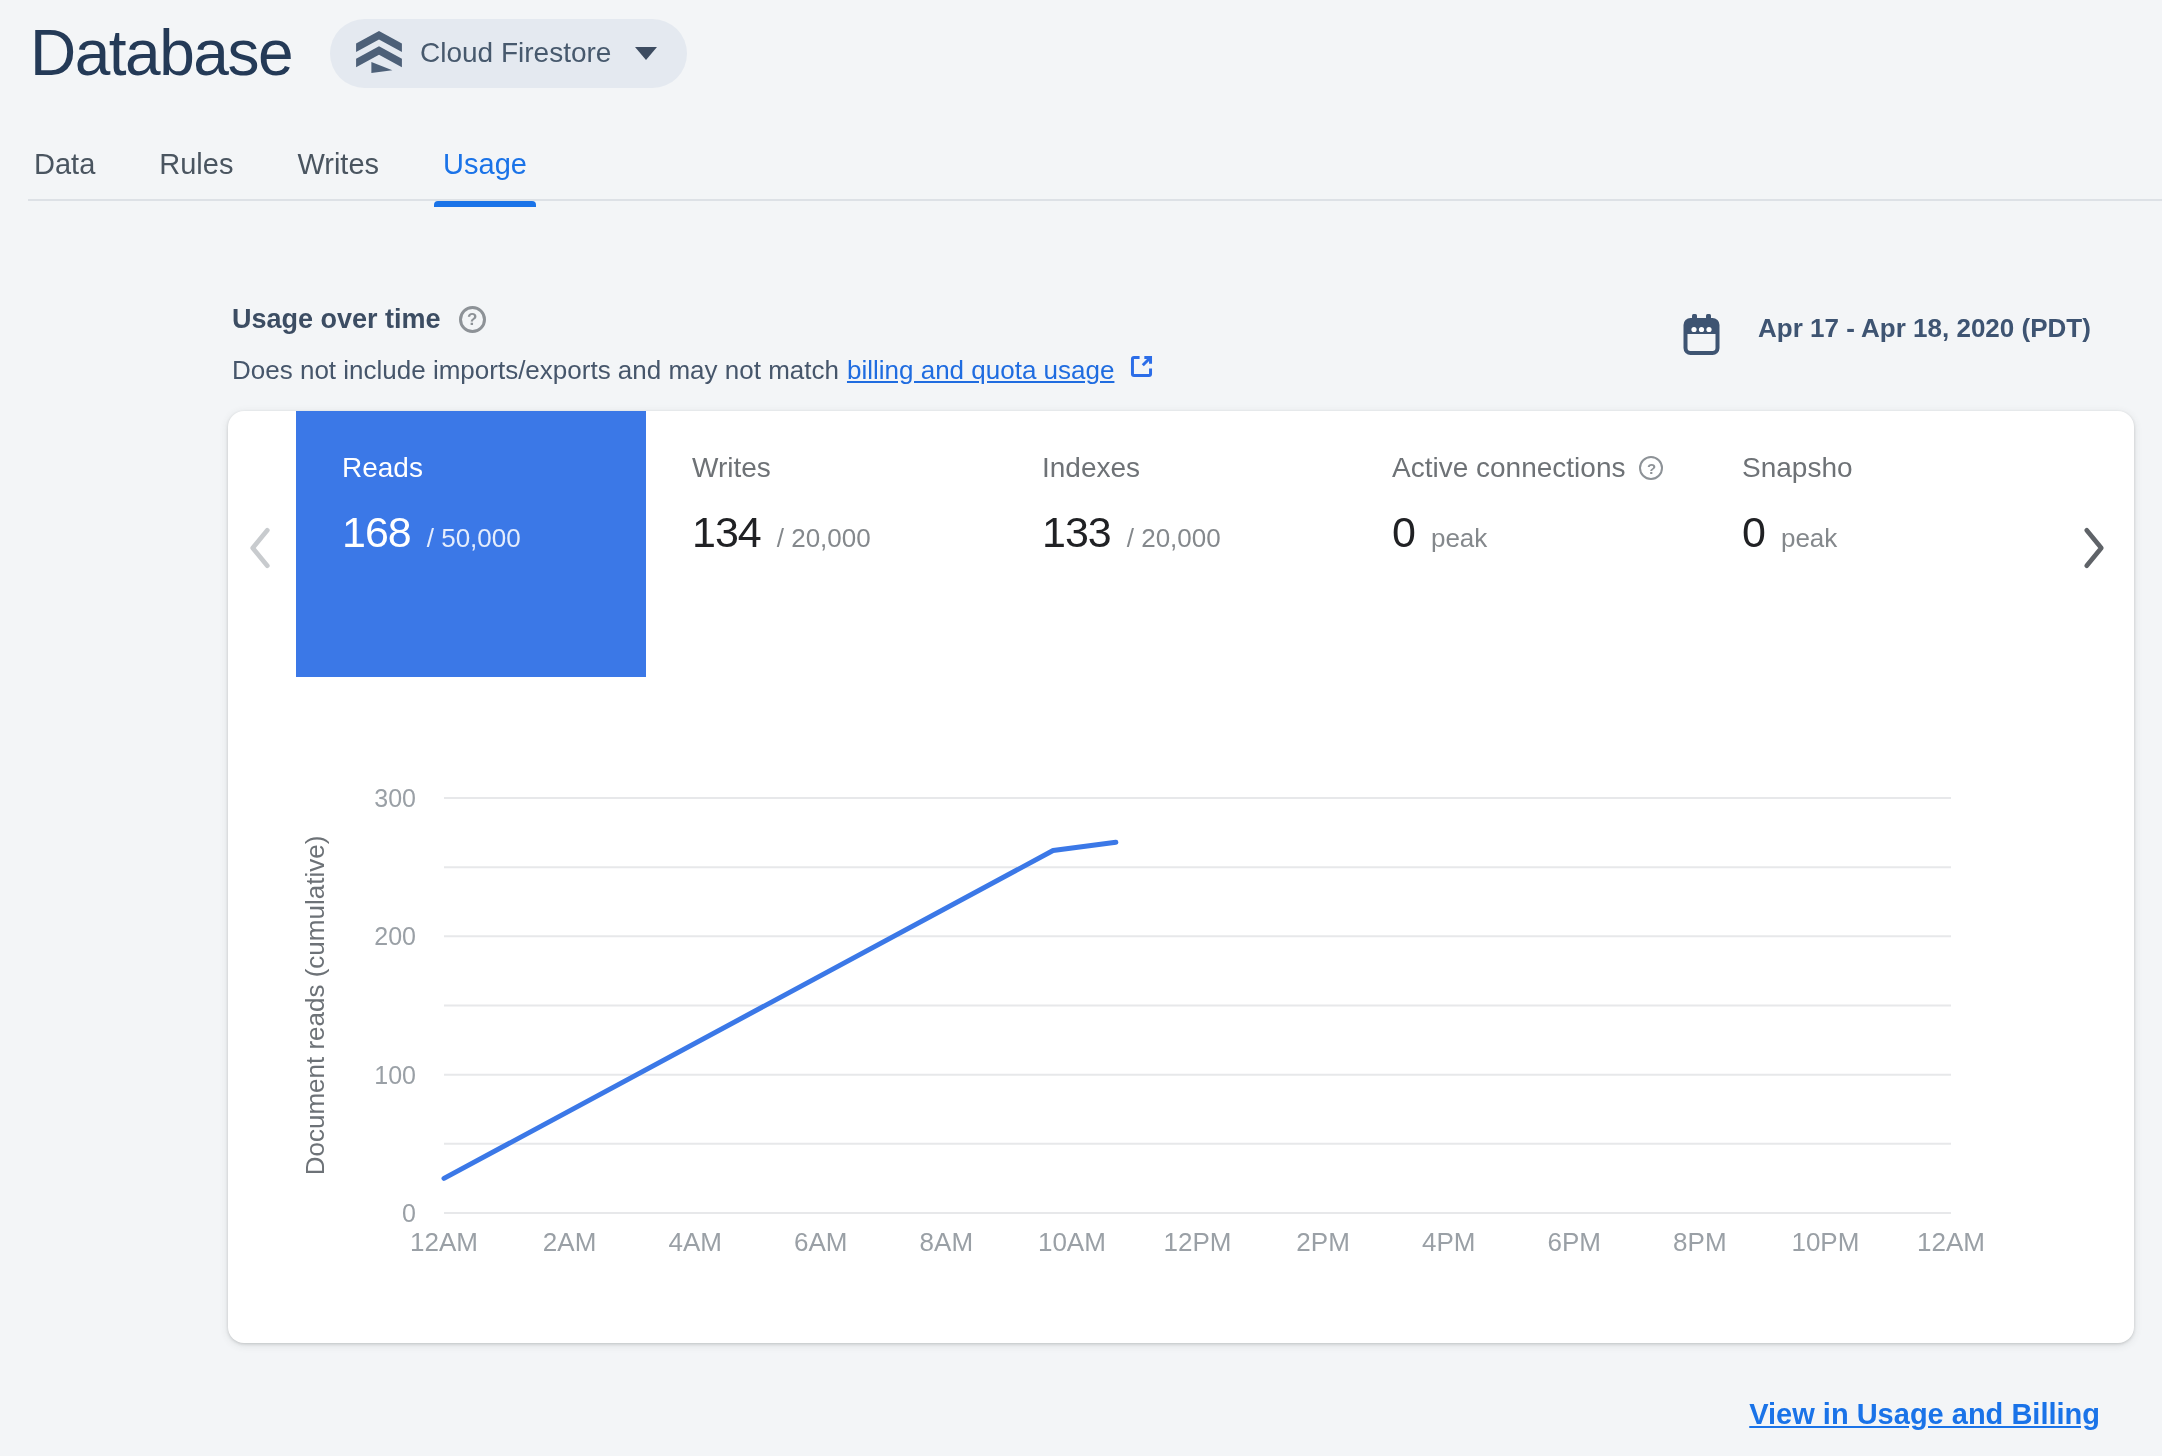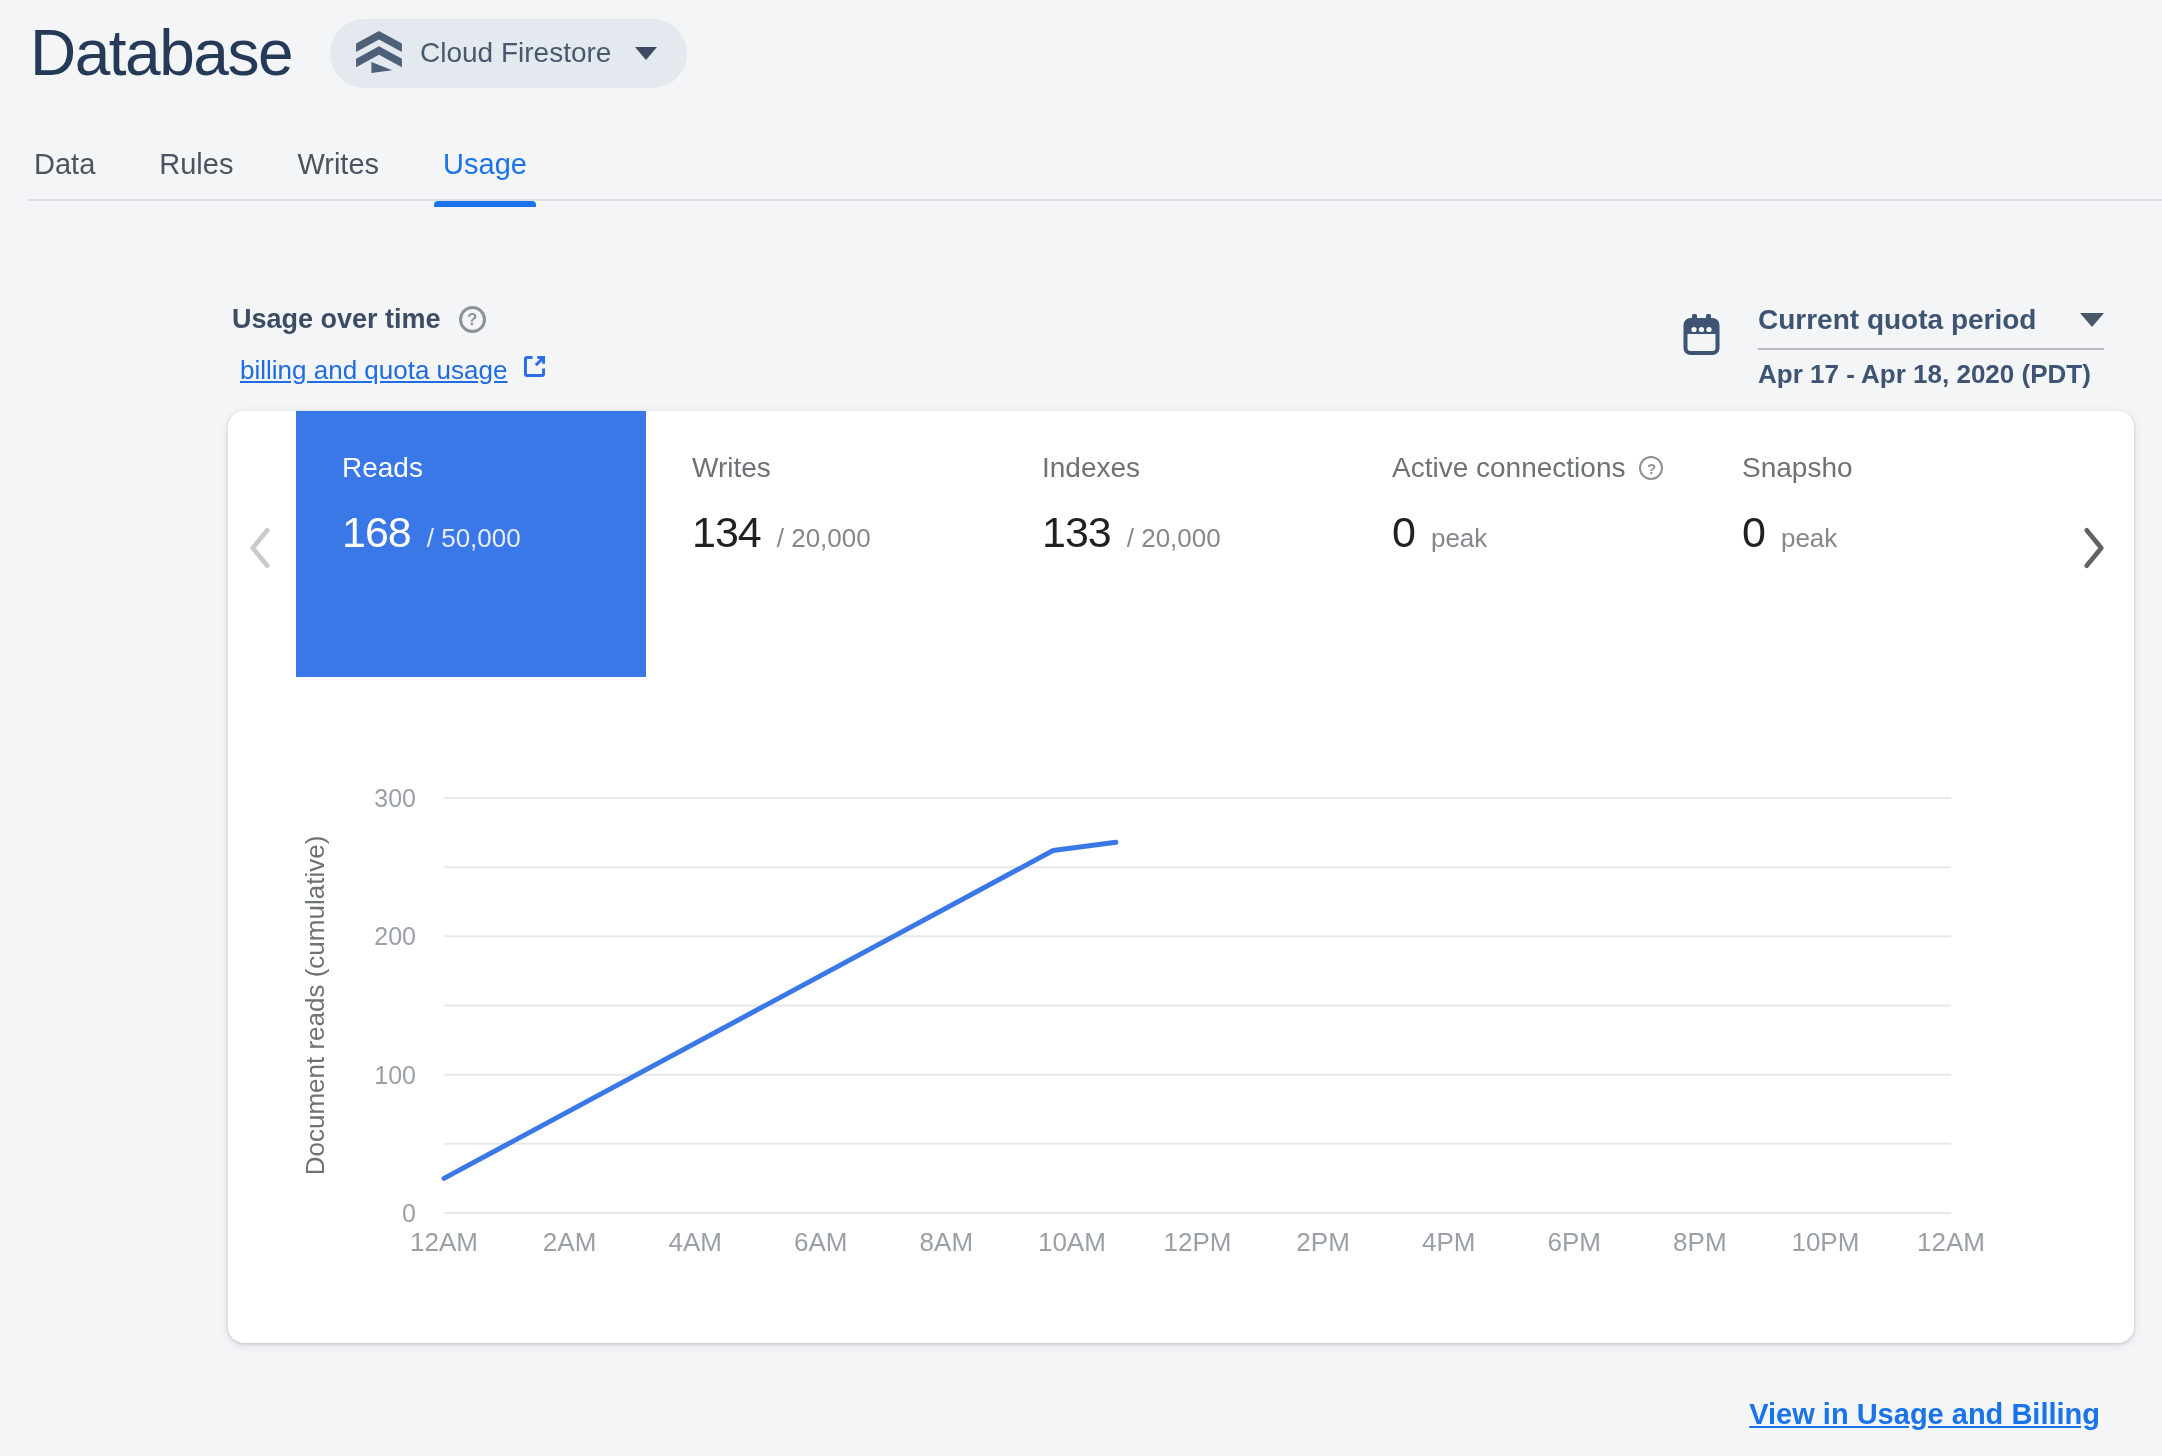--- a/index.html
+++ b/index.html
@@ -108,20 +108,21 @@
   <div class="tab active">Usage</div>
 </div>
 <div class="tabs-divider"></div>
 
 <div class="usage-head">
   <div class="heading-row">
     <span class="section-heading">Usage over time</span>
     <span class="help-icon">?</span>
   </div>
   <div class="section-sub">
+    <span>Does not include imports/exports and may not match</span>
     <span class="text-link">billing and quota usage</span>
     <span class="ext-icon">
       <svg width="31" height="31" viewBox="0 0 24 24" fill="none" stroke="#2b6de8" stroke-width="2.3">
         <path d="M10.5 5H6.2C5.54 5 5 5.54 5 6.2v11.6c0 .66.54 1.2 1.2 1.2h11.6c.66 0 1.2-.54 1.2-1.2V13.5"></path>
         <path d="M13 11 19 5"></path>
         <path d="M14.2 5H19v4.8"></path>
       </svg>
     </span>
   </div>
 </div>
@@ -132,24 +133,20 @@
       <rect x="2.5" y="6" width="32" height="33" rx="5" fill="none" stroke="#3e5472" stroke-width="4"></rect>
       <path d="M2.5 11 h32 v9 h-32 z M2.5 11 a5 5 0 0 1 5 -5 h22 a5 5 0 0 1 5 5" fill="#3e5472"></path>
       <rect x="9" y="0" width="5" height="9" rx="1.5" fill="#3e5472"></rect>
       <rect x="23" y="0" width="5" height="9" rx="1.5" fill="#3e5472"></rect>
       <circle cx="11" cy="15.5" r="2.6" fill="#ffffff"></circle>
       <circle cx="18.5" cy="15.5" r="2.6" fill="#ffffff"></circle>
       <circle cx="26" cy="15.5" r="2.6" fill="#ffffff"></circle>
     </svg>
   </span>
   <div class="quota-select">
-    <div class="quota-row">
-      <span class="quota-label">Current quota period</span>
-      <span class="quota-caret"></span>
-    </div>
     <span class="quota-range">Apr 17 - Apr 18, 2020 (PDT)</span>
   </div>
 </div>
 
 <div class="panel">
 
   <div class="cards">
     <div class="card selected">
       <div class="card-label">Reads</div>
       <div class="value-row">

